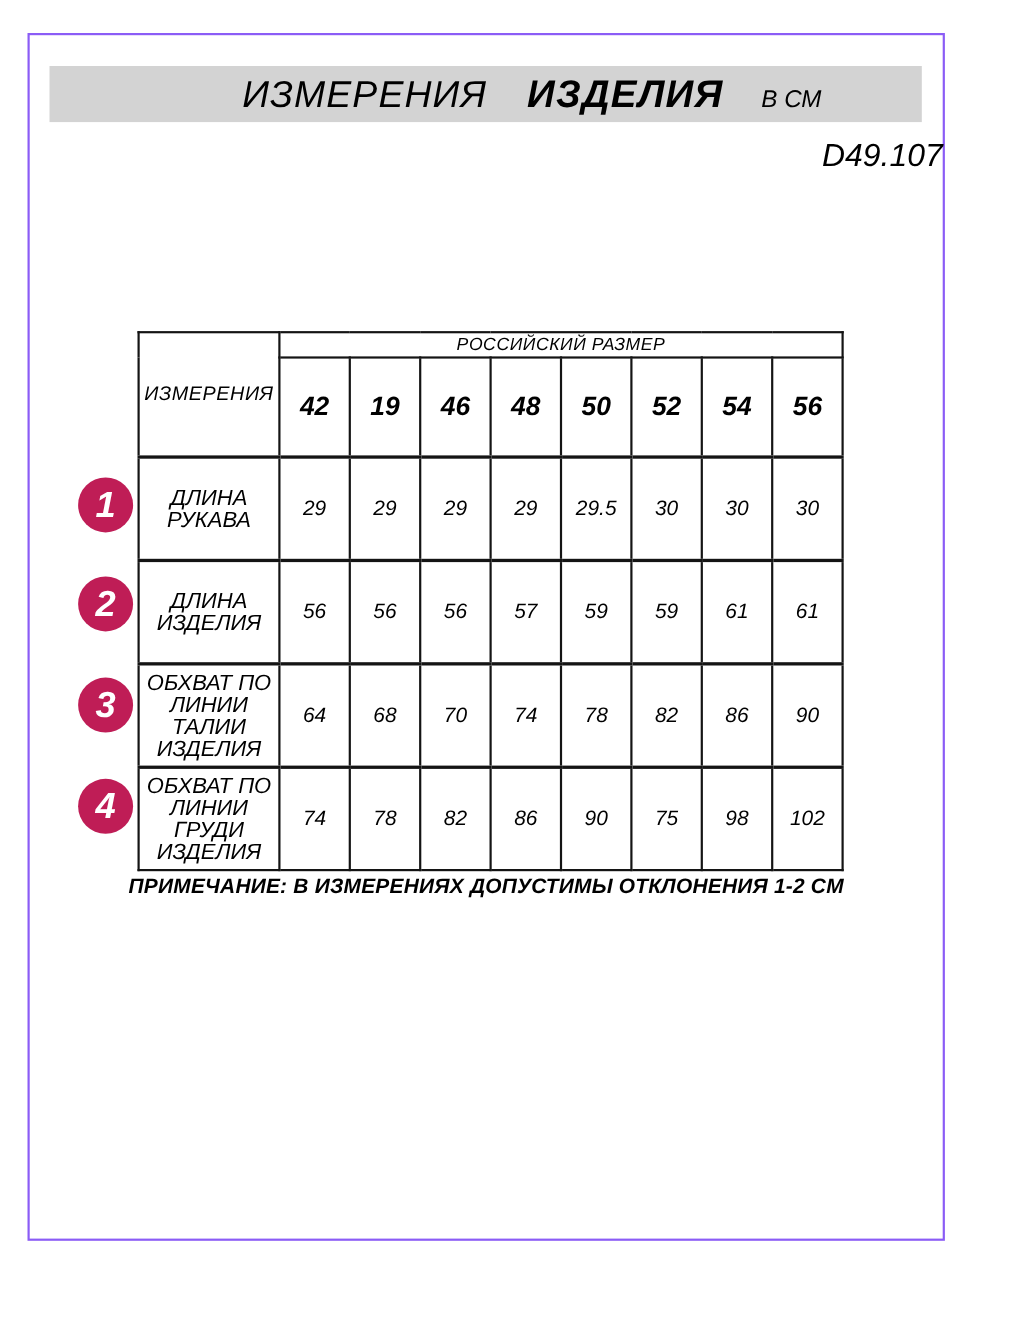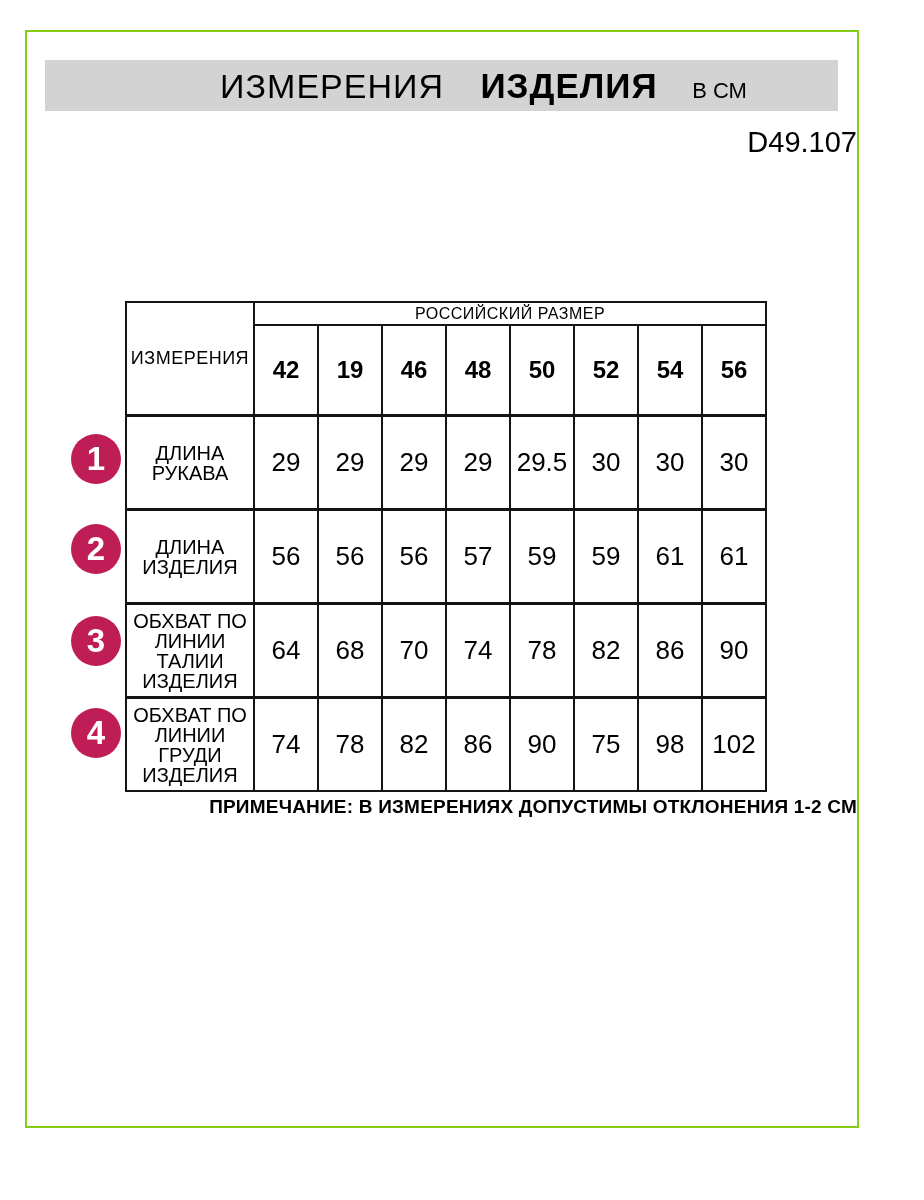--- a/index.html
+++ b/index.html
@@ -1,21 +1,21 @@
 <!DOCTYPE html>
 <html style="--accent-circle: #bf1d56; --header-bar-bg: #d3d3d3;"><head>
 <meta charset="utf-8">
 <style>
   html,body { margin:0; padding:0; background:#ffffff; }
   body { width:924px; height:1200px; font-family:"Liberation Sans", sans-serif; color:#000; }
   .page { position:relative; width:924px; height:1200px; background:#fff; overflow:hidden; }
 
   .frame {
     position:absolute; left:25px; top:30px; width:830px; height:1094px;
-    border:2px solid #84cc16; background:#fff;
+    border:2px solid #8b5cf6; background:#fff;font-style:italic;
   }
 
   .header-bar {
     position:absolute; left:18px; top:28px; width:793px; height:51px;
     background:var(--header-bar-bg, #d3d3d3);
     text-align:center; line-height:51px; white-space:nowrap;
     padding-left:0;
   }
   .header-bar .shift { display:inline-block; transform:translateX(42px); }
   .title-regular { font-size:34px; letter-spacing:1px; }
@@ -37,25 +37,25 @@
   }
   .size-table td, .size-table th {
     border:2px solid #141414; padding:0; text-align:center; vertical-align:middle;
     background:#fff;
   }
   .corner-cell   { font-size:18px; font-weight:normal; letter-spacing:0.5px; }
   .group-header  { height:21px; font-size:16px; font-weight:normal; letter-spacing:0.5px;margin-left:24px; }
   .size-cell     { height:88px; font-size:24px; font-weight:bold; }
   .data-row td   { height:91px; border-top-width:3px; }
   .row-label     { font-size:20px; line-height:20px; white-space:pre-line; }
-  .value-cell    { font-size:26px; }
+  .value-cell    { font-size:19px; }
 
   .note {
     position:absolute; top:764px; left:0; width:100%;
-    text-align:right; font-weight:bold; font-size:19px; letter-spacing:0.2px;
+    text-align:center; font-weight:bold; font-size:19px; letter-spacing:0.2px;
   }
 
   .num-badge {
     position:absolute; left:44px; width:50px; height:50px; border-radius:50%;
     background:var(--accent-circle, #bf1d56); color:#fff;
     font-weight:bold; font-size:33px;
     display:flex; align-items:center; justify-content:center;
   }
   .badge-1 { top:402px; }
   .badge-2 { top:492px; }

